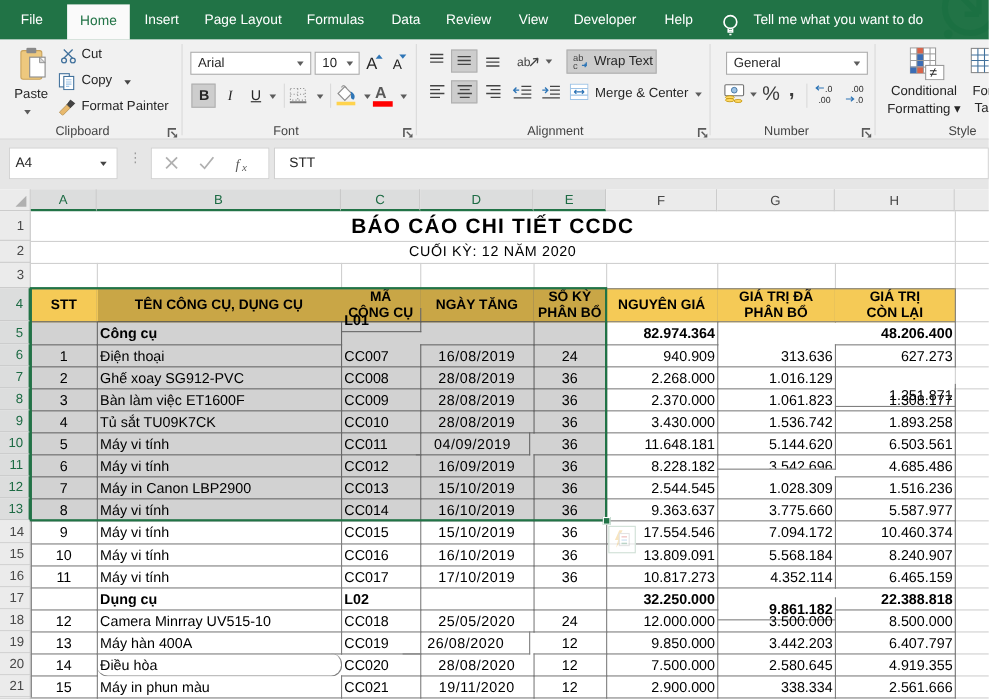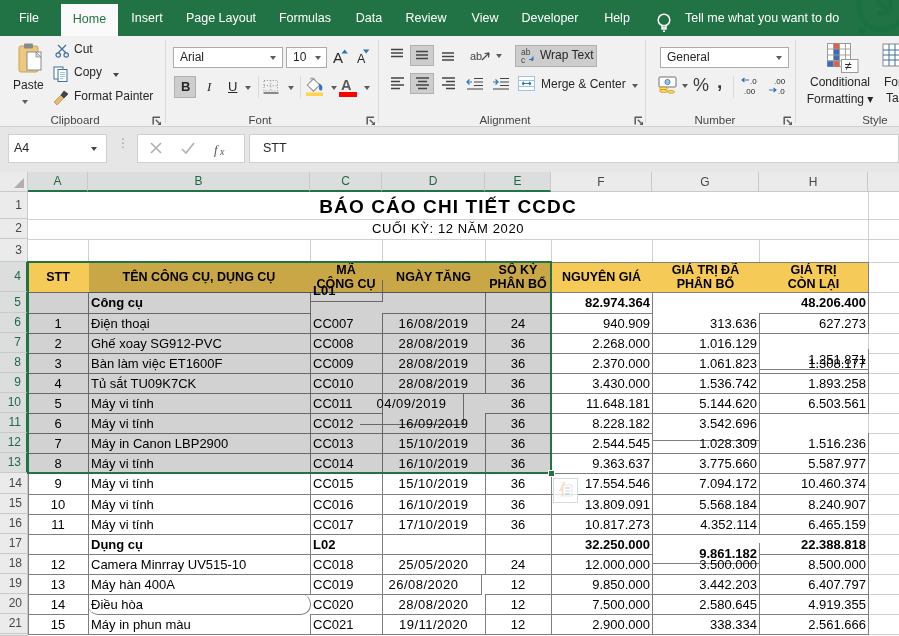--- a/index.html
+++ b/index.html
@@ -374,32 +374,33 @@
 <div class="cell bb lft" style="left:88px;top:201px;width:223px;height:21px;line-height:21px;">Tủ sắt TU09K7CK</div>
 <div class="cell bb lft" style="left:310px;top:201px;width:73px;height:21px;line-height:21px;">CC010</div>
 <div class="cell bb ctr" style="left:382px;top:201px;width:104px;height:21px;line-height:21px;letter-spacing:0.5px;">28/08/2019</div>
 <div class="cell bb ctr" style="left:485px;top:201px;width:67px;height:21px;line-height:21px;">36</div>
 <div class="cell bb num" style="left:551px;top:201px;width:102px;height:21px;line-height:21px;">3.430.000</div>
 <div class="cell bb num" style="left:652px;top:201px;width:108px;height:21px;line-height:21px;">1.536.742</div>
 <div class="cell bb num" style="left:759px;top:201px;width:110px;height:21px;line-height:21px;">1.893.258</div>
 <div class="cell bb ctr" style="left:28px;top:221px;width:61px;height:21px;line-height:21px;">5</div>
 <div class="cell bb lft" style="left:88px;top:221px;width:223px;height:21px;line-height:21px;">Máy vi tính</div>
 <div class="cell bb lft" style="left:310px;top:221px;width:73px;height:21px;line-height:21px;">CC011</div>
-<div class="cell bb ctr" style="left:360px;top:221px;width:104px;height:32px;line-height:21px;letter-spacing:0.5px;">04/09/2019</div>
+<div class="cell bb ctr" style="left:378px;top:221px;width:104px;height:21px;line-height:21px;letter-spacing:0.5px;">04/09/2019</div>
 <div class="cell bb ctr" style="left:485px;top:221px;width:67px;height:21px;line-height:21px;">36</div>
 <div class="cell bb num" style="left:551px;top:221px;width:102px;height:21px;line-height:21px;">11.648.181</div>
 <div class="cell bb num" style="left:652px;top:221px;width:108px;height:21px;line-height:21px;">5.144.620</div>
 <div class="cell bb num" style="left:759px;top:221px;width:110px;height:21px;line-height:21px;">6.503.561</div>
 <div class="cell bb ctr" style="left:28px;top:241px;width:61px;height:21px;line-height:21px;">6</div>
 <div class="cell bb lft" style="left:88px;top:241px;width:223px;height:21px;line-height:21px;">Máy vi tính</div>
 <div class="cell bb lft" style="left:310px;top:241px;width:73px;height:21px;line-height:21px;">CC012</div>
 <div class="cell bb ctr" style="left:382px;top:241px;width:104px;height:21px;line-height:21px;letter-spacing:0.5px;">16/09/2019</div>
 <div class="cell bb ctr" style="left:485px;top:241px;width:67px;height:21px;line-height:21px;">36</div>
 <div class="cell bb num" style="left:551px;top:241px;width:102px;height:21px;line-height:21px;">8.228.182</div>
-<div class="cell bb num" style="left:652px;top:241px;width:108px;height:28px;line-height:21px;">3.542.696</div>
+<div class="cell bb num" style="left:652px;top:241px;width:108px;height:14px;line-height:21px;">3.542.696</div>
+<div class="cell bb num" style="left:759px;top:241px;width:110px;height:21px;line-height:21px;">4.685.486</div>
 <div class="cell bb ctr" style="left:28px;top:261px;width:61px;height:21px;line-height:21px;">7</div>
 <div class="cell bb lft" style="left:88px;top:261px;width:223px;height:21px;line-height:21px;">Máy in Canon LBP2900</div>
 <div class="cell bb lft" style="left:310px;top:261px;width:73px;height:21px;line-height:21px;">CC013</div>
 <div class="cell bb ctr" style="left:382px;top:261px;width:104px;height:21px;line-height:21px;letter-spacing:0.5px;">15/10/2019</div>
 <div class="cell bb ctr" style="left:485px;top:261px;width:67px;height:21px;line-height:21px;">36</div>
 <div class="cell bb num" style="left:551px;top:261px;width:102px;height:21px;line-height:21px;">2.544.545</div>
 <div class="cell bb num" style="left:652px;top:261px;width:108px;height:21px;line-height:21px;">1.028.309</div>
 <div class="cell bb num" style="left:759px;top:261px;width:110px;height:21px;line-height:21px;">1.516.236</div>
 <div class="cell bb ctr" style="left:28px;top:281px;width:61px;height:21px;line-height:21px;">8</div>
 <div class="cell bb lft" style="left:88px;top:281px;width:223px;height:21px;line-height:21px;">Máy vi tính</div>

